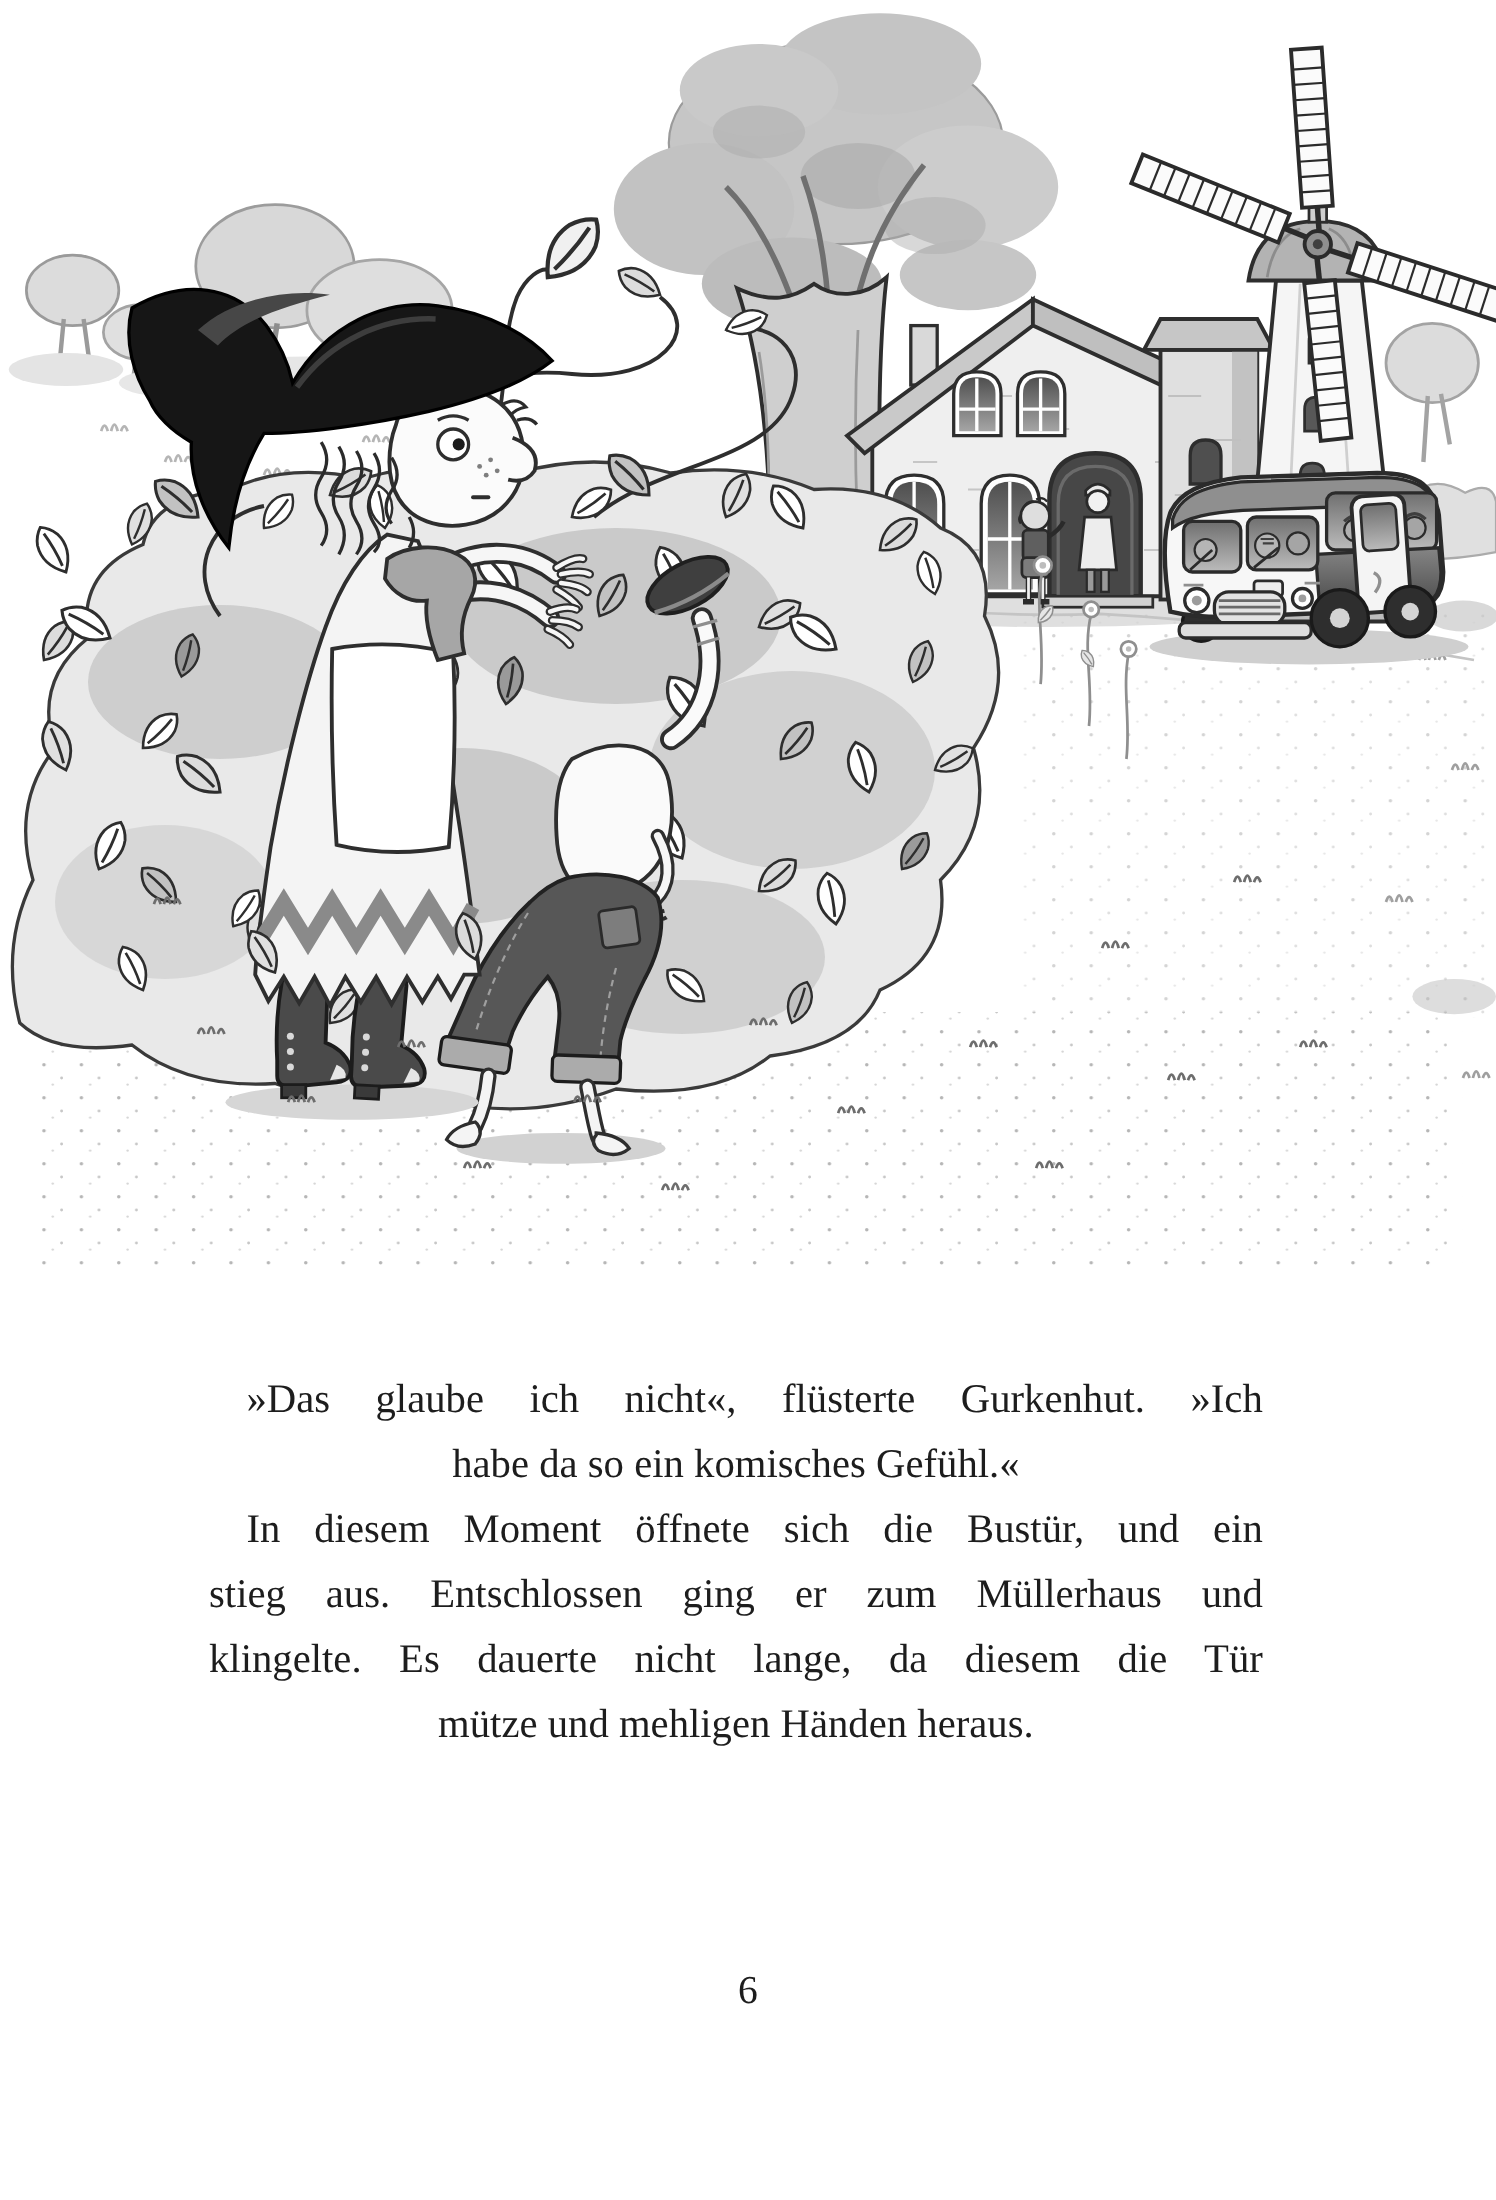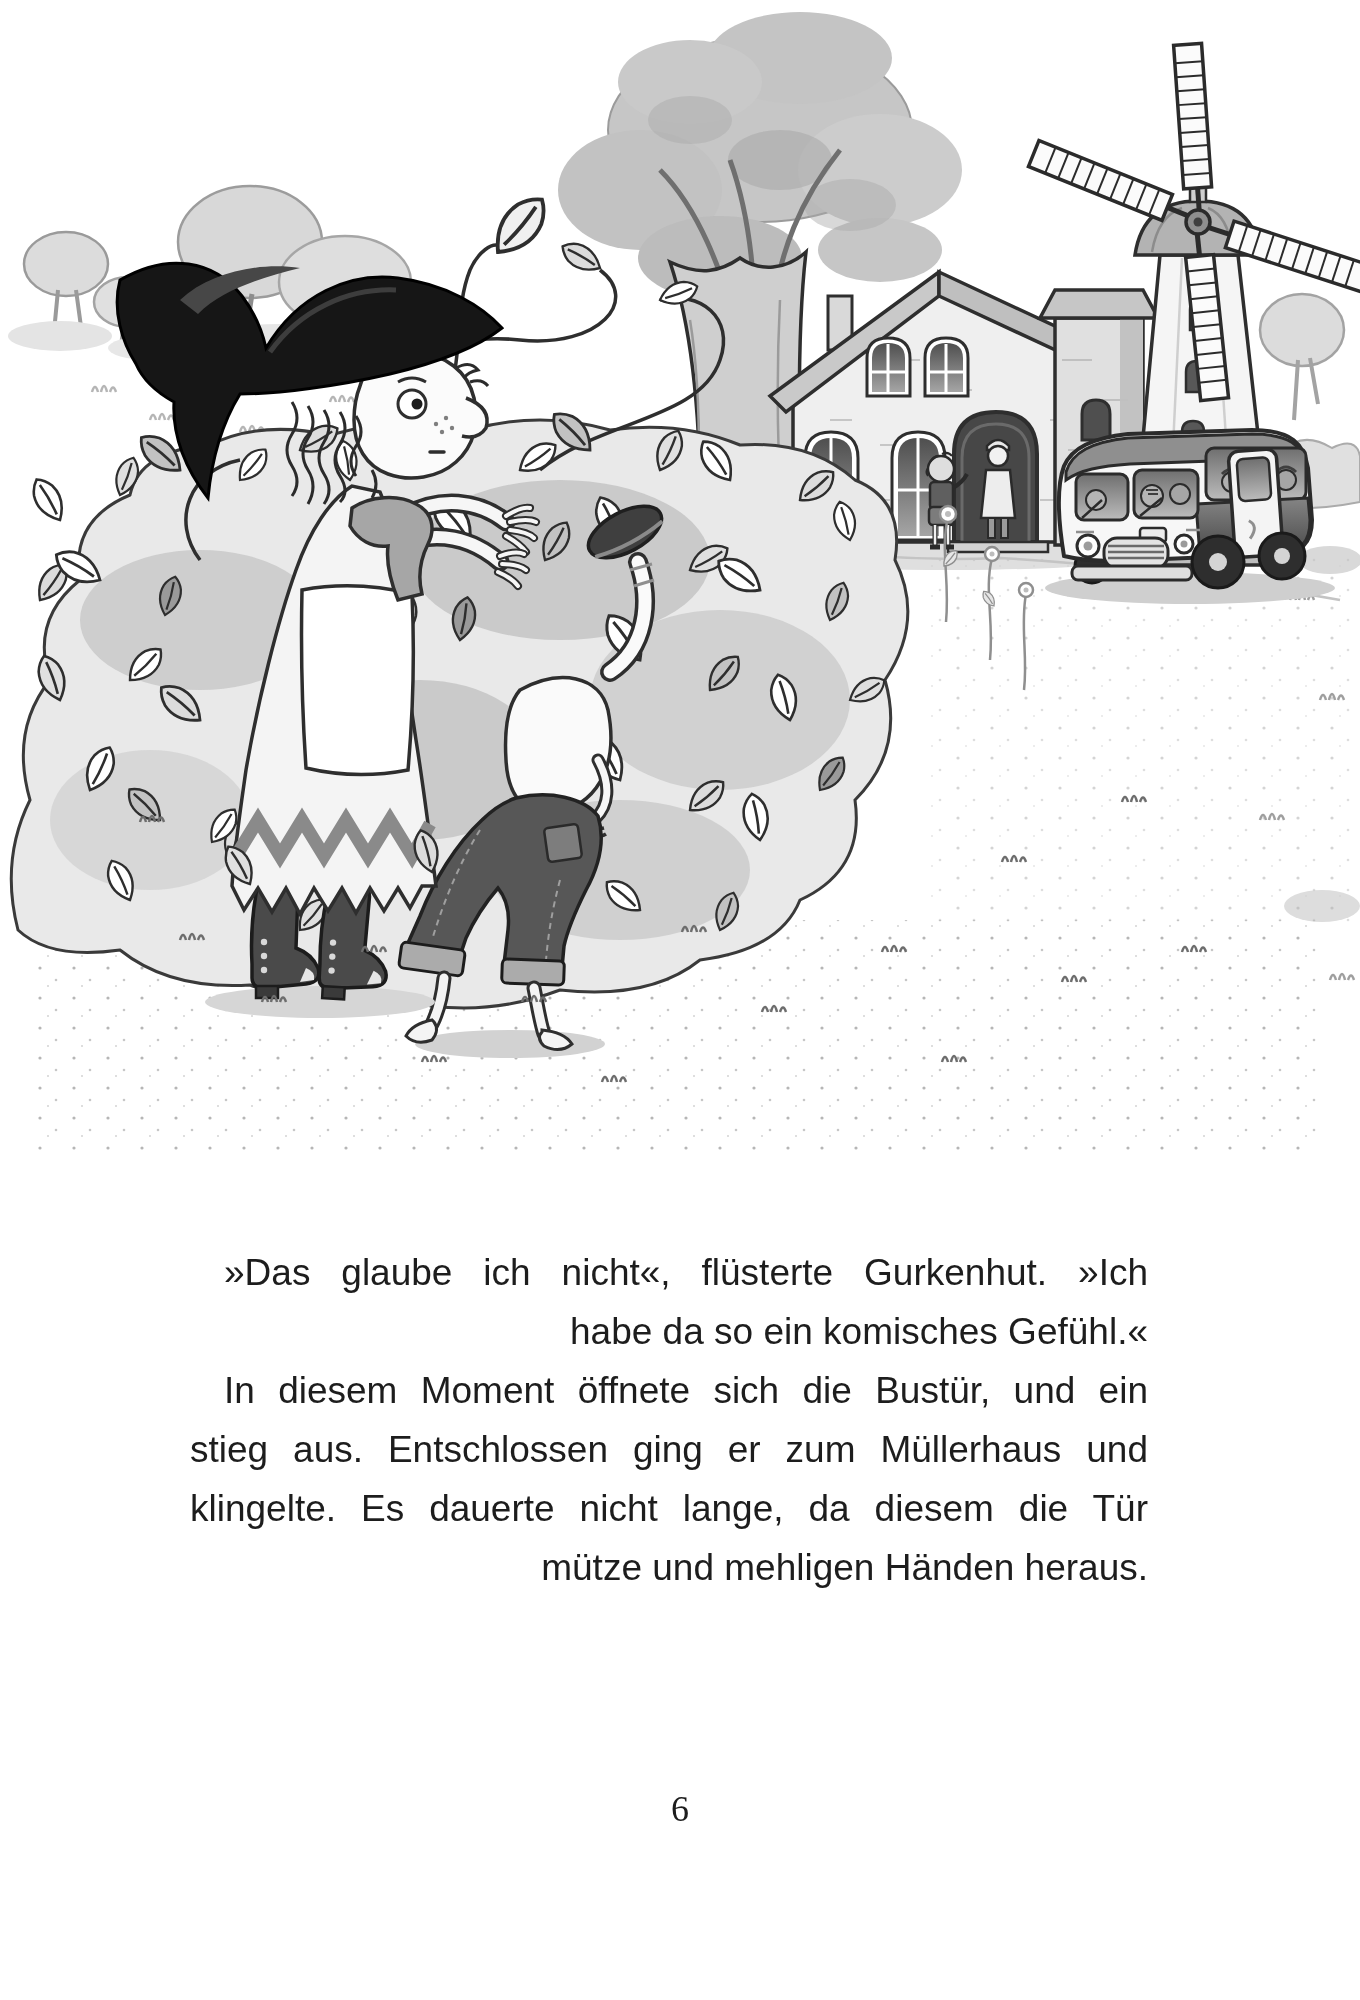--- a/index.html
+++ b/index.html
@@ -5,25 +5,25 @@
   html,body{margin:0;padding:0;}
   body{
     width:1360px;height:2000px;position:relative;overflow:hidden;
     background:#ffffff;
     font-family:"Liberation Serif", serif;
   }
   .illustration-wrap{position:absolute;left:0;top:0;width:1360px;height:1165px;}
   .story{
     position:absolute;left:190px;top:1243px;width:958px;
     font-size:37px;line-height:59px;color:#1d1d1d;
-    font-family:Liberation Sans, sans-serif;
+    font-family:Liberation Serif, serif;
   }
   .story .line{height:59px;white-space:normal;}
   .story .j{text-align:justify;text-align-last:justify;}
-  .story .l{text-align:right;}
+  .story .l{text-align:center;}
   .story .ind{text-indent:34px;}
   .pageno{
     position:absolute;left:0;top:1788px;width:1360px;
     text-align:center;font-size:36px;color:#1d1d1d;
     font-family:"Liberation Serif", serif;
   }
 </style>
 </head>
 <body>
 

